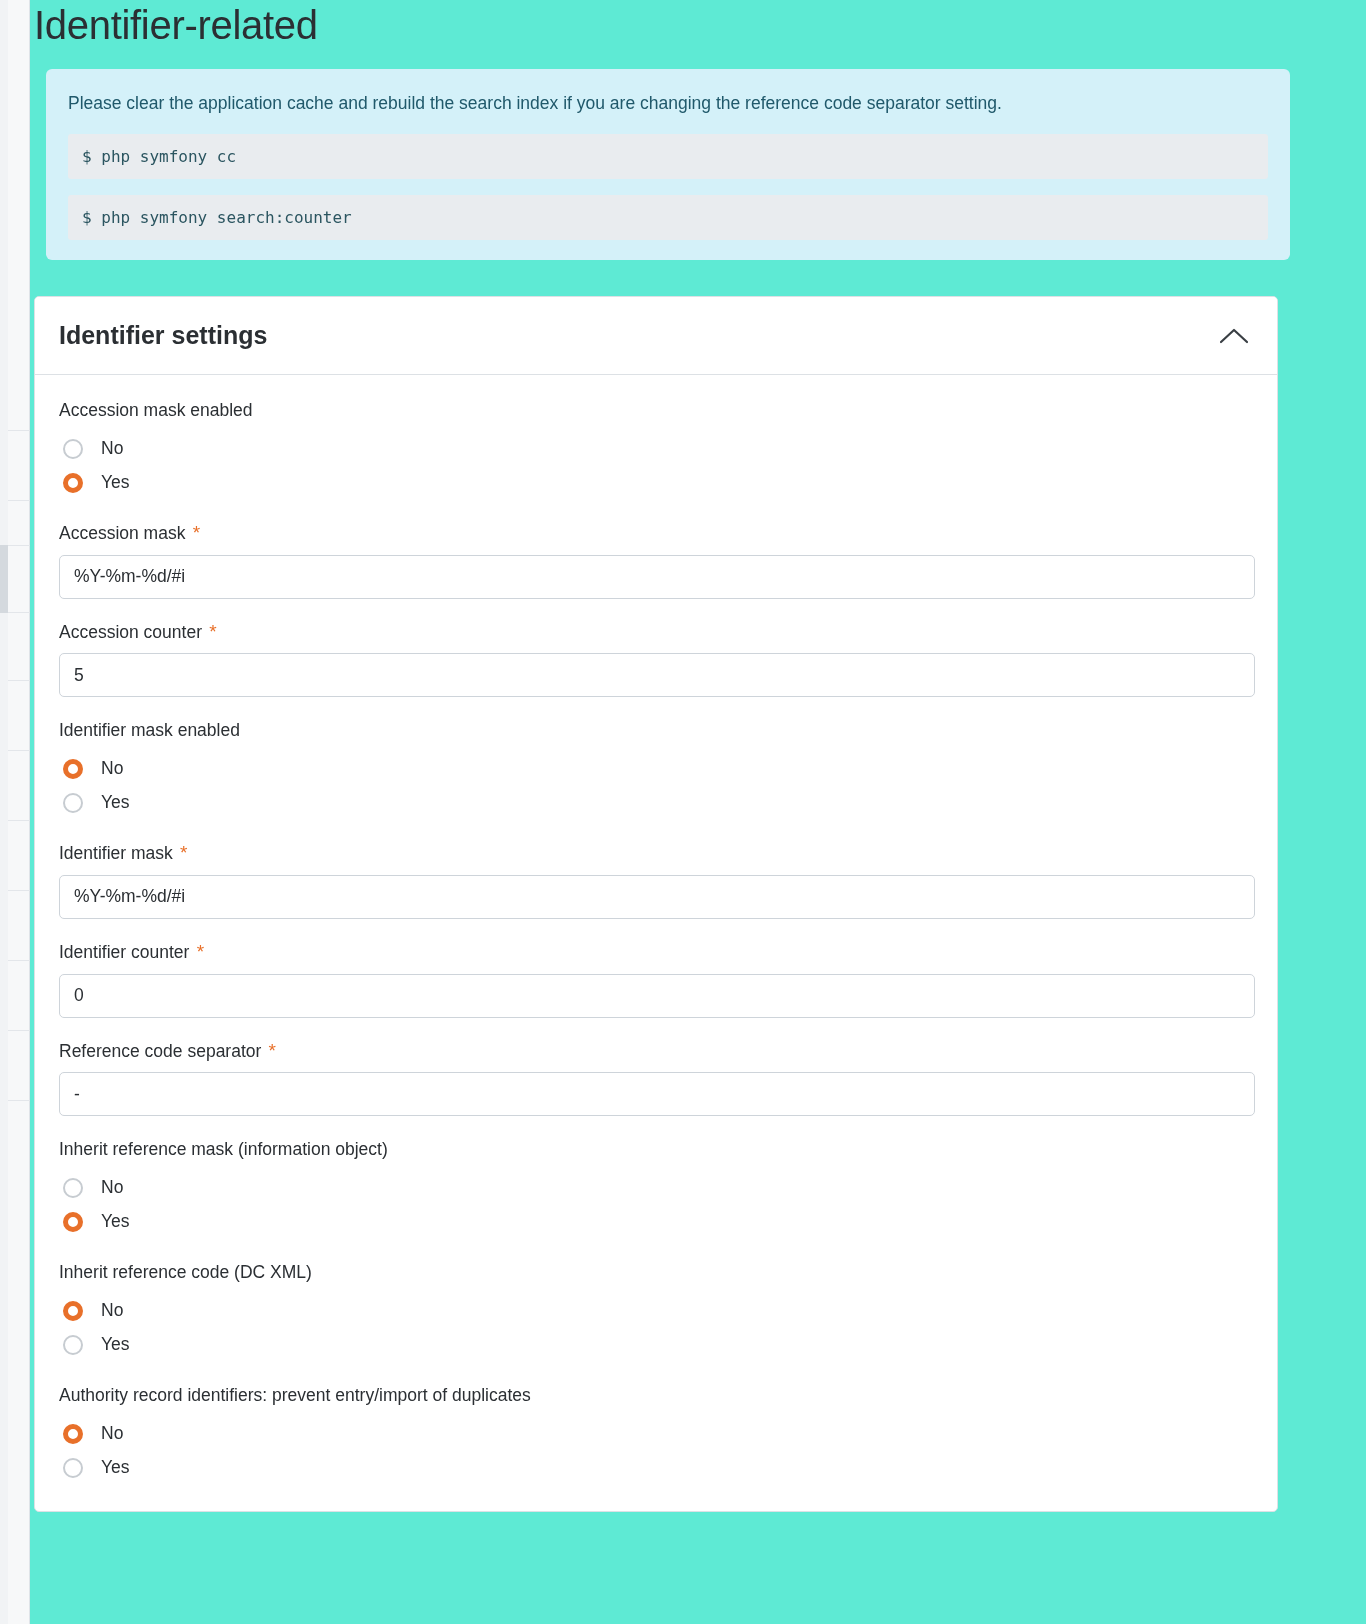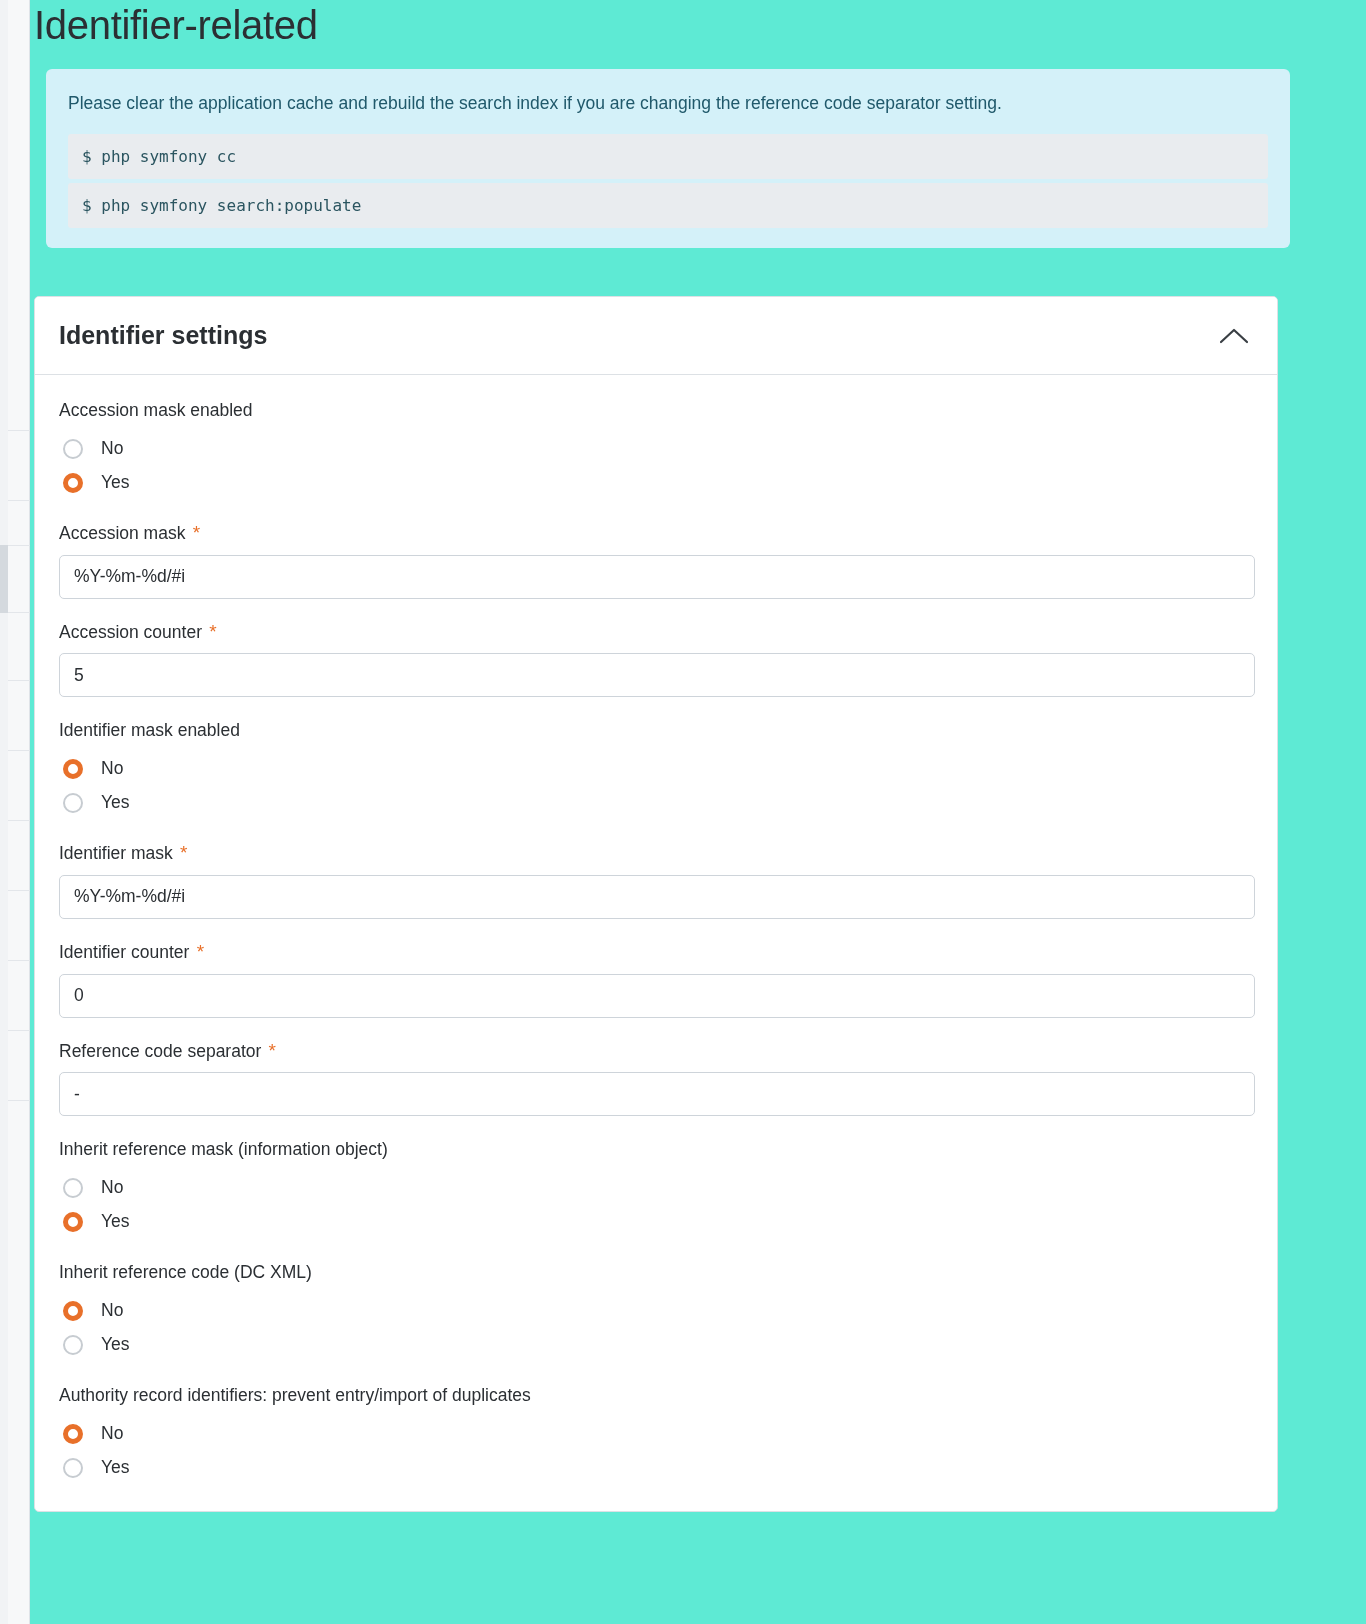--- a/index.html
+++ b/index.html
@@ -86,21 +86,21 @@
     color: #20596b;
     margin: 0 0 18px 0;
   }
   .code-block {
     background: #e9ecef;
     border-radius: 3px;
     padding: 13px 14px;
     font-family: "DejaVu Sans Mono", "Liberation Mono", monospace;
     font-size: 16px;
     color: #2b5560;
-    margin-bottom: 4px;
+    margin-bottom: 16px;
     white-space: pre;
     overflow: hidden;
   }
   .code-block:last-child { margin-bottom: 0; }
 
   
   .card {
     position: absolute;
     left: 4px;
     top: 296px;
@@ -223,21 +223,21 @@
   <div class="rail-divider" style="top:1100px"></div>
 </div>
 
 <div id="page">
 
   <h1 class="page-title">Identifier-related</h1>
 
   <div class="alert-info">
     <p class="alert-text">Please clear the application cache and rebuild the search index if you are changing the reference code separator setting.</p>
     <div class="code-block">$ php symfony cc</div>
-    <div class="code-block">$ php symfony search:populate</div>
+    <div class="code-block">$ php symfony search:counter</div>
   </div>
 
   <div class="card">
 
     <div class="card-header">
       <span class="card-header-title">Identifier settings</span>
       <button class="chevron-btn">
         <span>
           <svg width="30" height="18" viewBox="0 0 30 18" fill="none">
             <path d="M2 15 L15 3 L28 15" stroke="#3a3f44" stroke-width="2.2" stroke-linecap="round" stroke-linejoin="round"></path>

